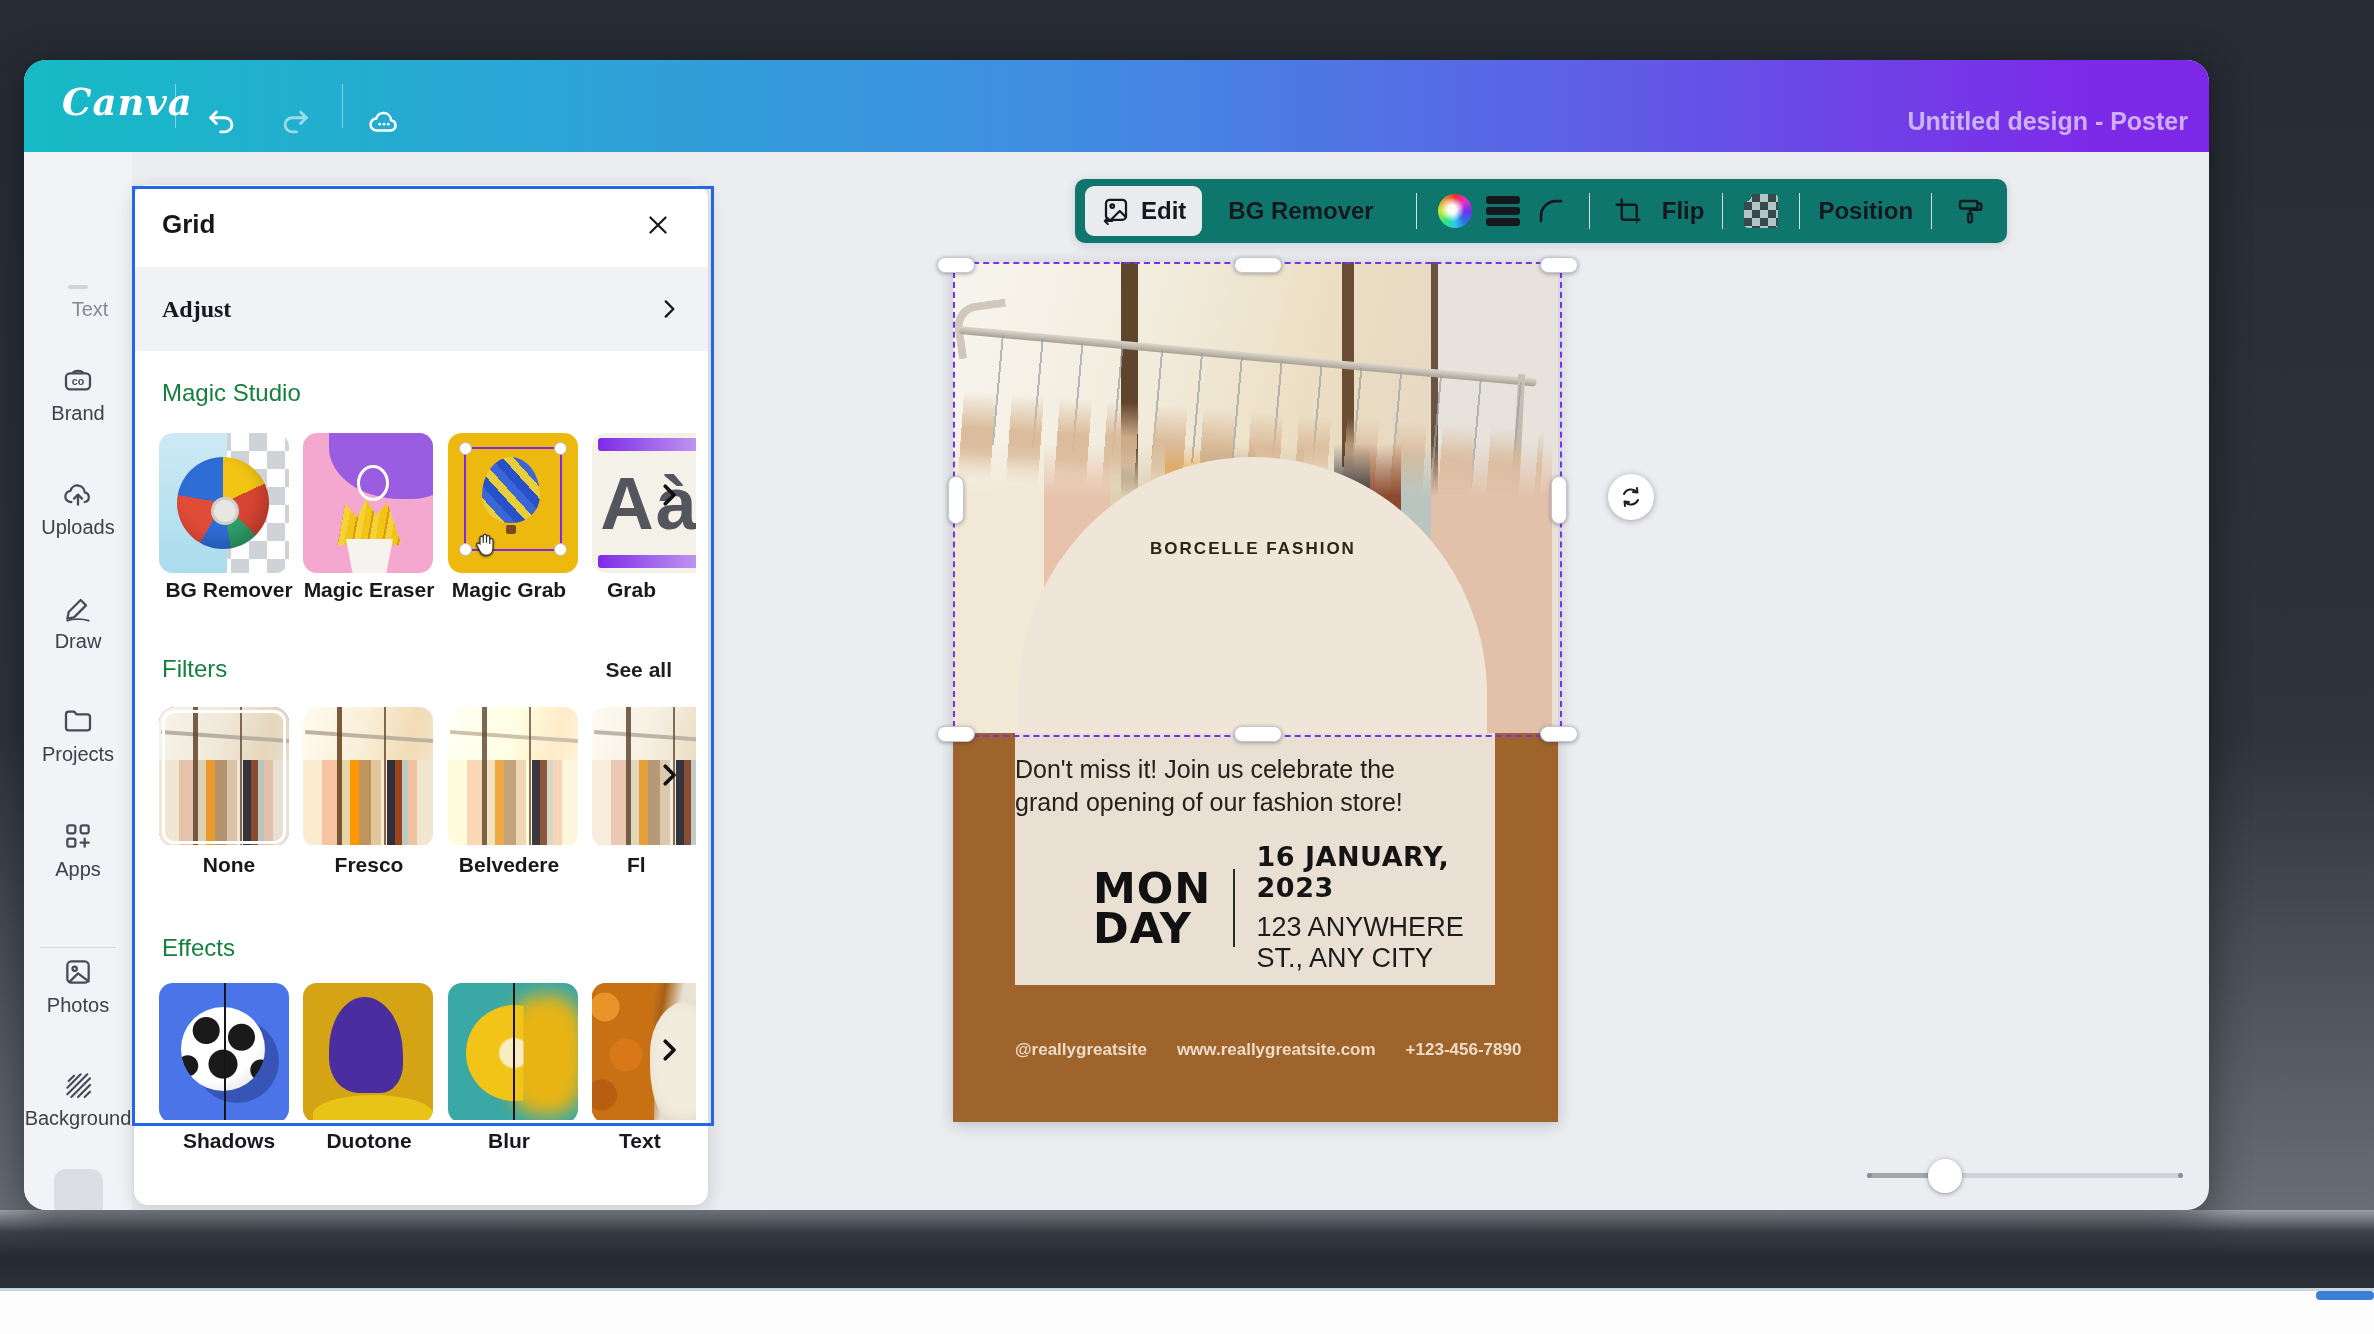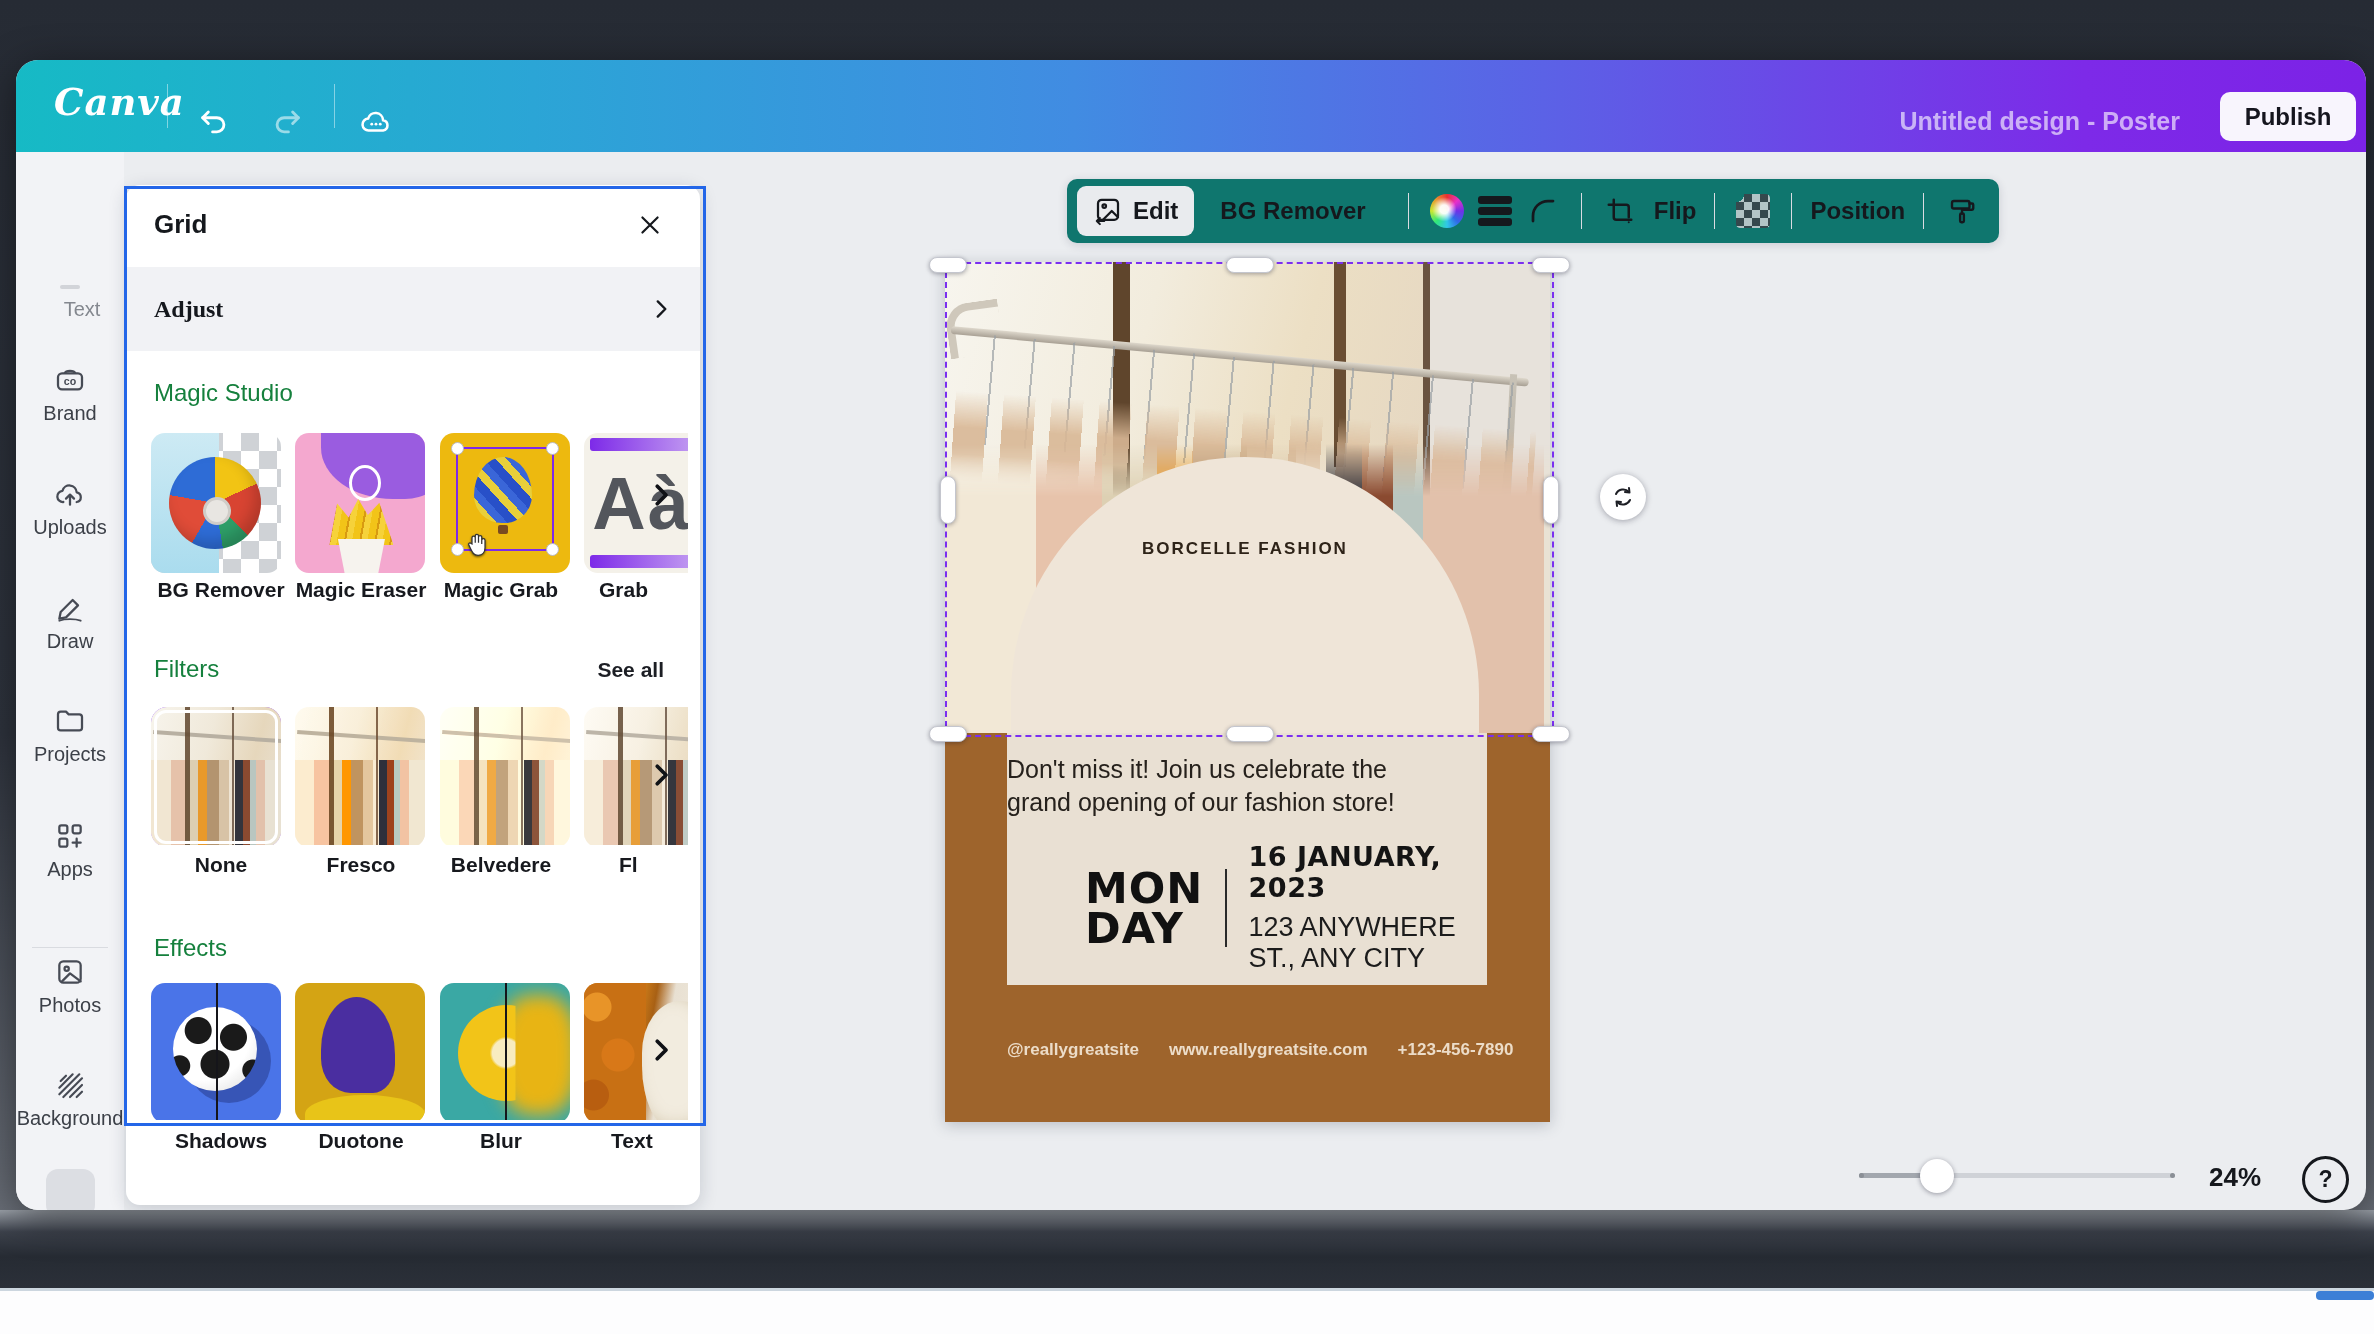--- a/index.html
+++ b/index.html
@@ -6,21 +6,21 @@
   body{width:2374px;height:1334px;position:relative;overflow:hidden;
        background:linear-gradient(#262b34 0%,#2e333d 55%,#6a6f78 92%,#8a8f98 100%);
        font-family:"Liberation Sans",sans-serif;-webkit-font-smoothing:antialiased;}
   .abs{position:absolute;}
   
   .backdrop-bottom{left:0;top:1210px;width:2374px;height:78px;
        background:linear-gradient(#9aa0a8 0%,#3c414b 28%,#262b33 60%,#2b3039 100%);}
   .bottom-strip{left:0;top:1288px;width:2374px;height:46px;background:#fdfdfe;border-top:3px solid #ccd6df;}
   .bottom-accent{left:2316px;top:1291px;width:58px;height:9px;background:#3c7fd6;border-radius:4px;}
   
-  .window{left:16px;top:60px;width:2350px;height:1150px;background:#ebedf0;border-radius:22px;overflow:hidden;box-shadow:0 8px 40px rgba(0,0,0,.45);}
+  .window{left:24px;top:60px;width:2185px;height:1150px;background:#ebedf0;border-radius:22px;overflow:hidden;box-shadow:0 8px 40px rgba(0,0,0,.45);}
   
   .topbar{left:0;top:0;width:2350px;height:92px;background:linear-gradient(90deg,#16bac5 0%,#2ba5d6 22%,#418ce2 45%,#5b62e6 65%,#7d2ae8 88%,#7c22e6 100%);}
   .logo{left:38px;top:20px;font-family:"DejaVu Serif",serif;font-style:italic;font-weight:700;font-size:37px;color:#fff;letter-spacing:1px;}
   .tb-div{top:24px;width:1px;height:44px;background:rgba(255,255,255,.45);}
   .tb-icon{top:40px;width:44px;height:44px;color:#fff;display:flex;align-items:center;justify-content:center;}
   .tb-icon svg{width:34px;height:34px;}
   .doc-title{top:47px;right:186px;font-size:25px;font-weight:600;color:rgba(255,255,255,.62);}
   .publish-btn{left:2204px;top:32px;width:136px;height:49px;background:#f8f5fd;border-radius:10px;
       display:flex;align-items:center;justify-content:center;font-size:24px;font-weight:700;color:#15151e;}
   

